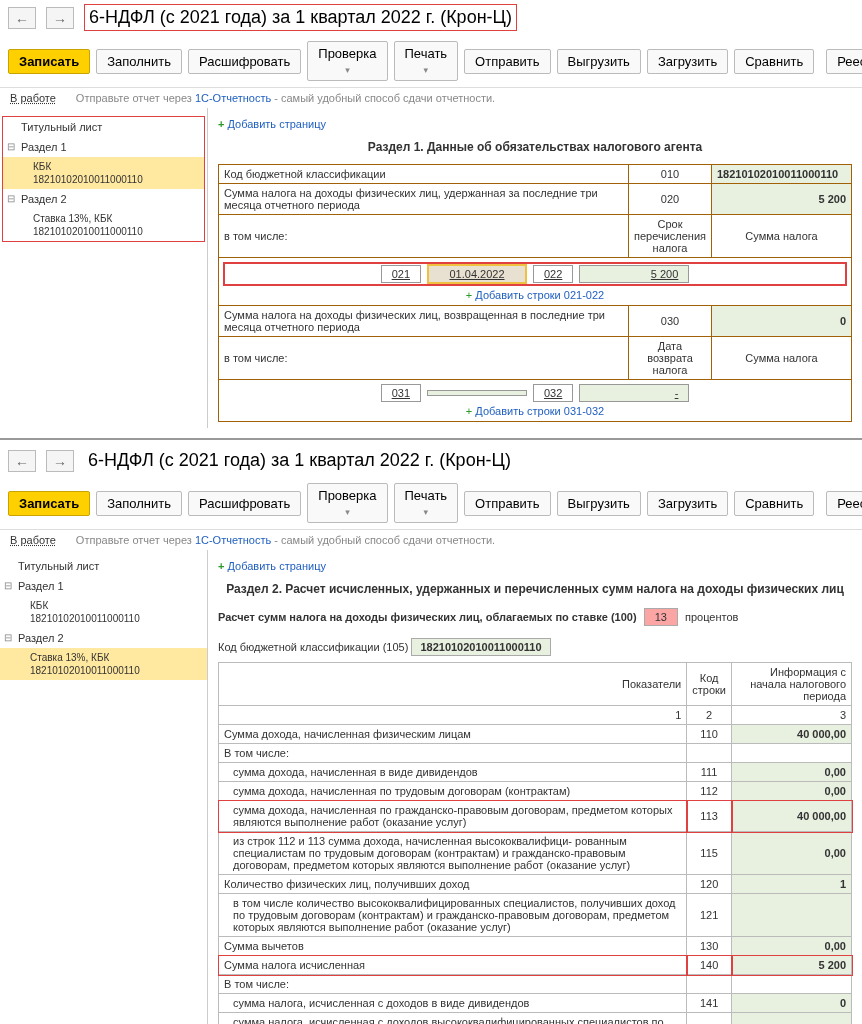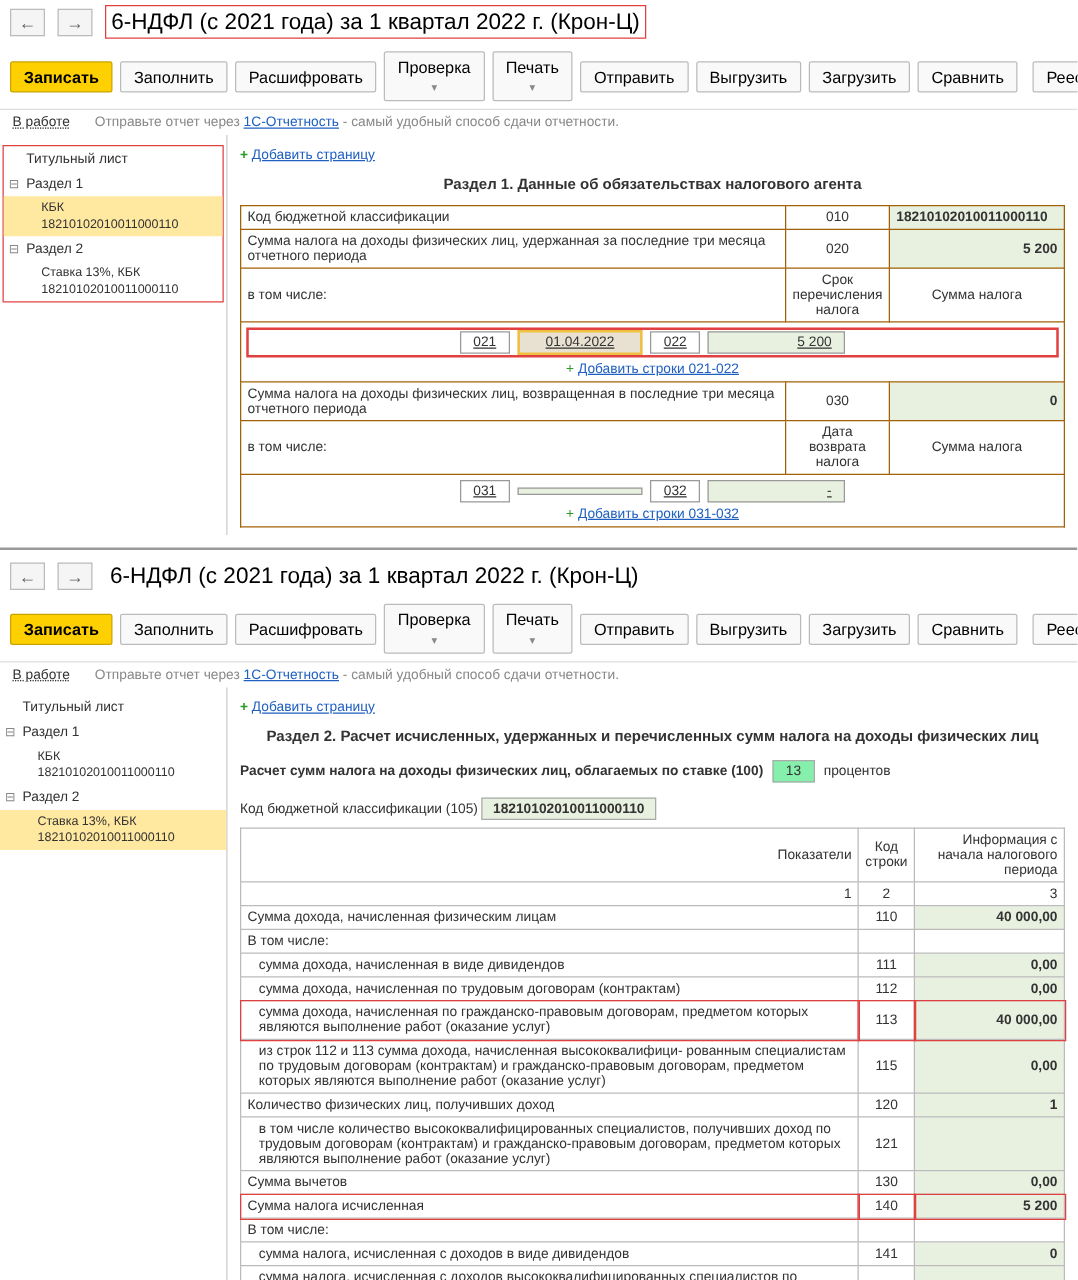--- a/index.html
+++ b/index.html
@@ -9,24 +9,24 @@
 .nav-btn { width: 28px; height: 22px; border: 1px solid #bbb; background: #f5f5f5; display: flex; align-items: center; justify-content: center; cursor: pointer; font-size: 14px; color: #666; }
 .title { font-size: 18px; color: #000000; padding: 2px 4px; }
 .title.hl { border: 1px solid #e04040; }
 .toolbar { display: flex; gap: 6px; padding: 6px 8px; align-items: center; }
 .btn { border: 1px solid #bbb; background: #f9f9f9; padding: 4px 10px; font-size: 13px; cursor: pointer; border-radius: 2px; }
 .btn-yellow { background: #ffd000; border-color: #c9a400; font-weight: bold; }
 .btn-dd::after { content: " ▾"; font-size: 9px; color: #888; }
 .icon-clip { font-size: 14px; color: #888; cursor: pointer; padding: 2px 6px; border: 1px solid #ccc; }
 .status-row { padding: 4px 10px; display: flex; gap: 20px; align-items: center; border-top: 1px solid #ddd; }
 .status-link { text-decoration: underline dotted; color: #333; }
-.link { color: #2060c0; text-decoration: underline; cursor: pointer; margin-top: 14px; }
+.link { color: #2060c0; cursor: pointer; margin-top: 14px; }
 .hint { color: #888; font-size: 11px; }
 .body { display: flex; }
-.sidebar { width: 182px; border-right: 1px solid #ccc; padding: 6px 0; }
+.sidebar { width: 208px; border-right: 1px solid #ccc; padding: 6px 0; }
 .sb-item { padding: 4px 8px 4px 18px; cursor: pointer; position: relative; }
 .sb-item.exp::before { content: "⊟"; position: absolute; left: 4px; color: #888; font-size: 10px; }
 .sb-sub { padding: 3px 8px 3px 30px; cursor: pointer; font-size: 10px; line-height: 1.3; }
 .sb-sub.sel { background: #ffe8a0; }
 .sb-box { border: 1px solid #e04040; margin: 2px; }
 .main { flex: 1; padding: 6px 10px; }
 .add-line { color: #2a7a2a; padding: 4px 0; }
 .add-line::before { content: "+ "; color: #2a9a2a; font-weight: bold; }
 .sec-title { text-align: center; font-weight: bold; padding: 6px 0; font-size: 12px; }
 .tbl { border-collapse: collapse; width: 100%; margin-top: 4px; }
@@ -35,21 +35,21 @@
 .tbl .val { text-align: right; width: 140px; background: #e8f0e0; }
 .tbl .val-b { font-weight: bold; }
 .tbl .hdr { text-align: center; background: #fff; }
 .inner-row { display: flex; justify-content: center; gap: 6px; align-items: center; text-decoration: underline; }
 .inner-cell { border: 1px solid #999; padding: 2px 10px; text-align: center; }
 .inner-cell.date { background: #e8e0d0; min-width: 100px; border: 1px solid #c9a050; }
 .inner-cell.amt { background: #e8f0e0; min-width: 110px; text-align: right; }
 .hl-row { border: 2px solid #e04040 !important; }
 .hl-row-y { border: 2px solid #f0c040 !important; }
 .rate-row { padding: 6px 0; }
-.rate-box { display: inline-block; border: 1px solid #aaa; background: #86efac; padding: 2px 10px; margin: 0 4px; }
+.rate-box { display: inline-block; border: 1px solid #aaa; background: #fca5a5; padding: 2px 10px; margin: 0 4px; }
 .kbk-box { display: inline-block; border: 1px solid #aaa; background: #e8f0e0; padding: 2px 8px; font-weight: bold; }
 .tbl2 { border-collapse: collapse; width: 100%; }
 .tbl2 th, .tbl2 td { border: 1px solid #bbb; padding: 3px 5px; font-size: 11px; }
 .tbl2 th { font-weight: normal; text-align: right; }
 .tbl2 .ind { padding-left: 14px; }
 .tbl2 .c { text-align: center; width: 37px; }
 .tbl2 .v { text-align: right; width: 120px; background: #e8f0e0; font-weight: bold; }
 .tbl2 tr.hl td { outline: 1px solid #e04040; }
 </style>
 </head>

